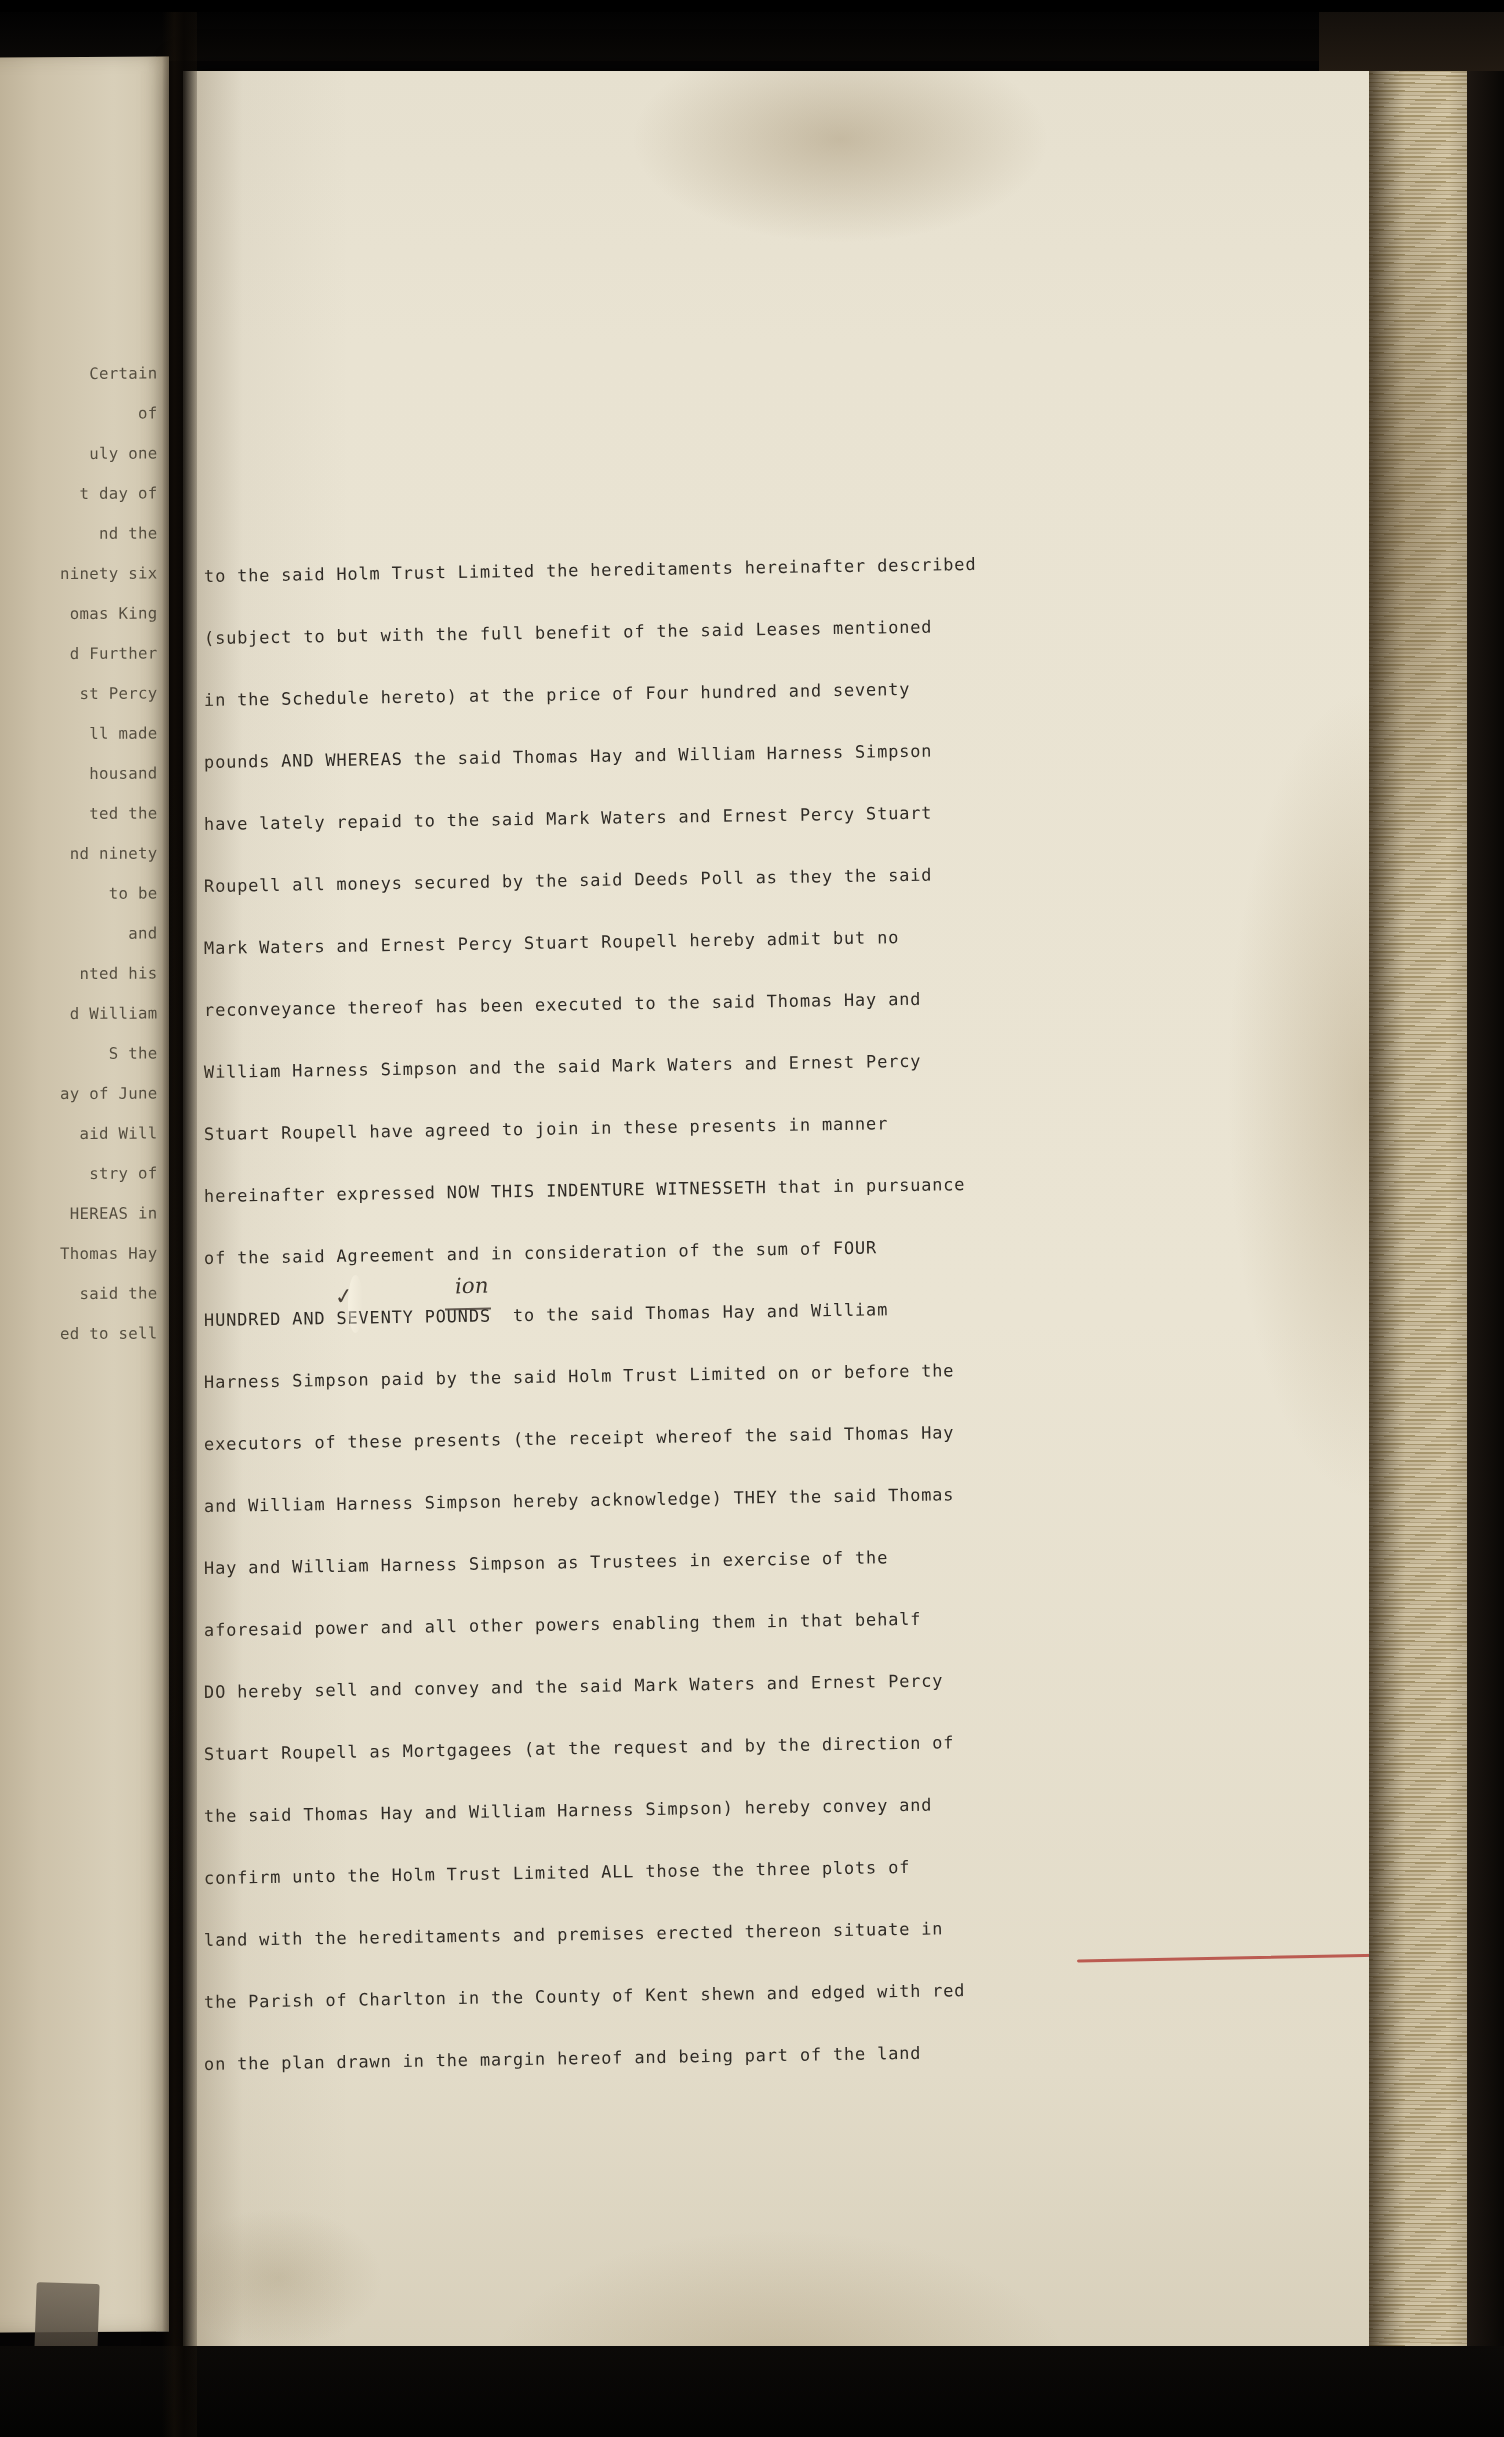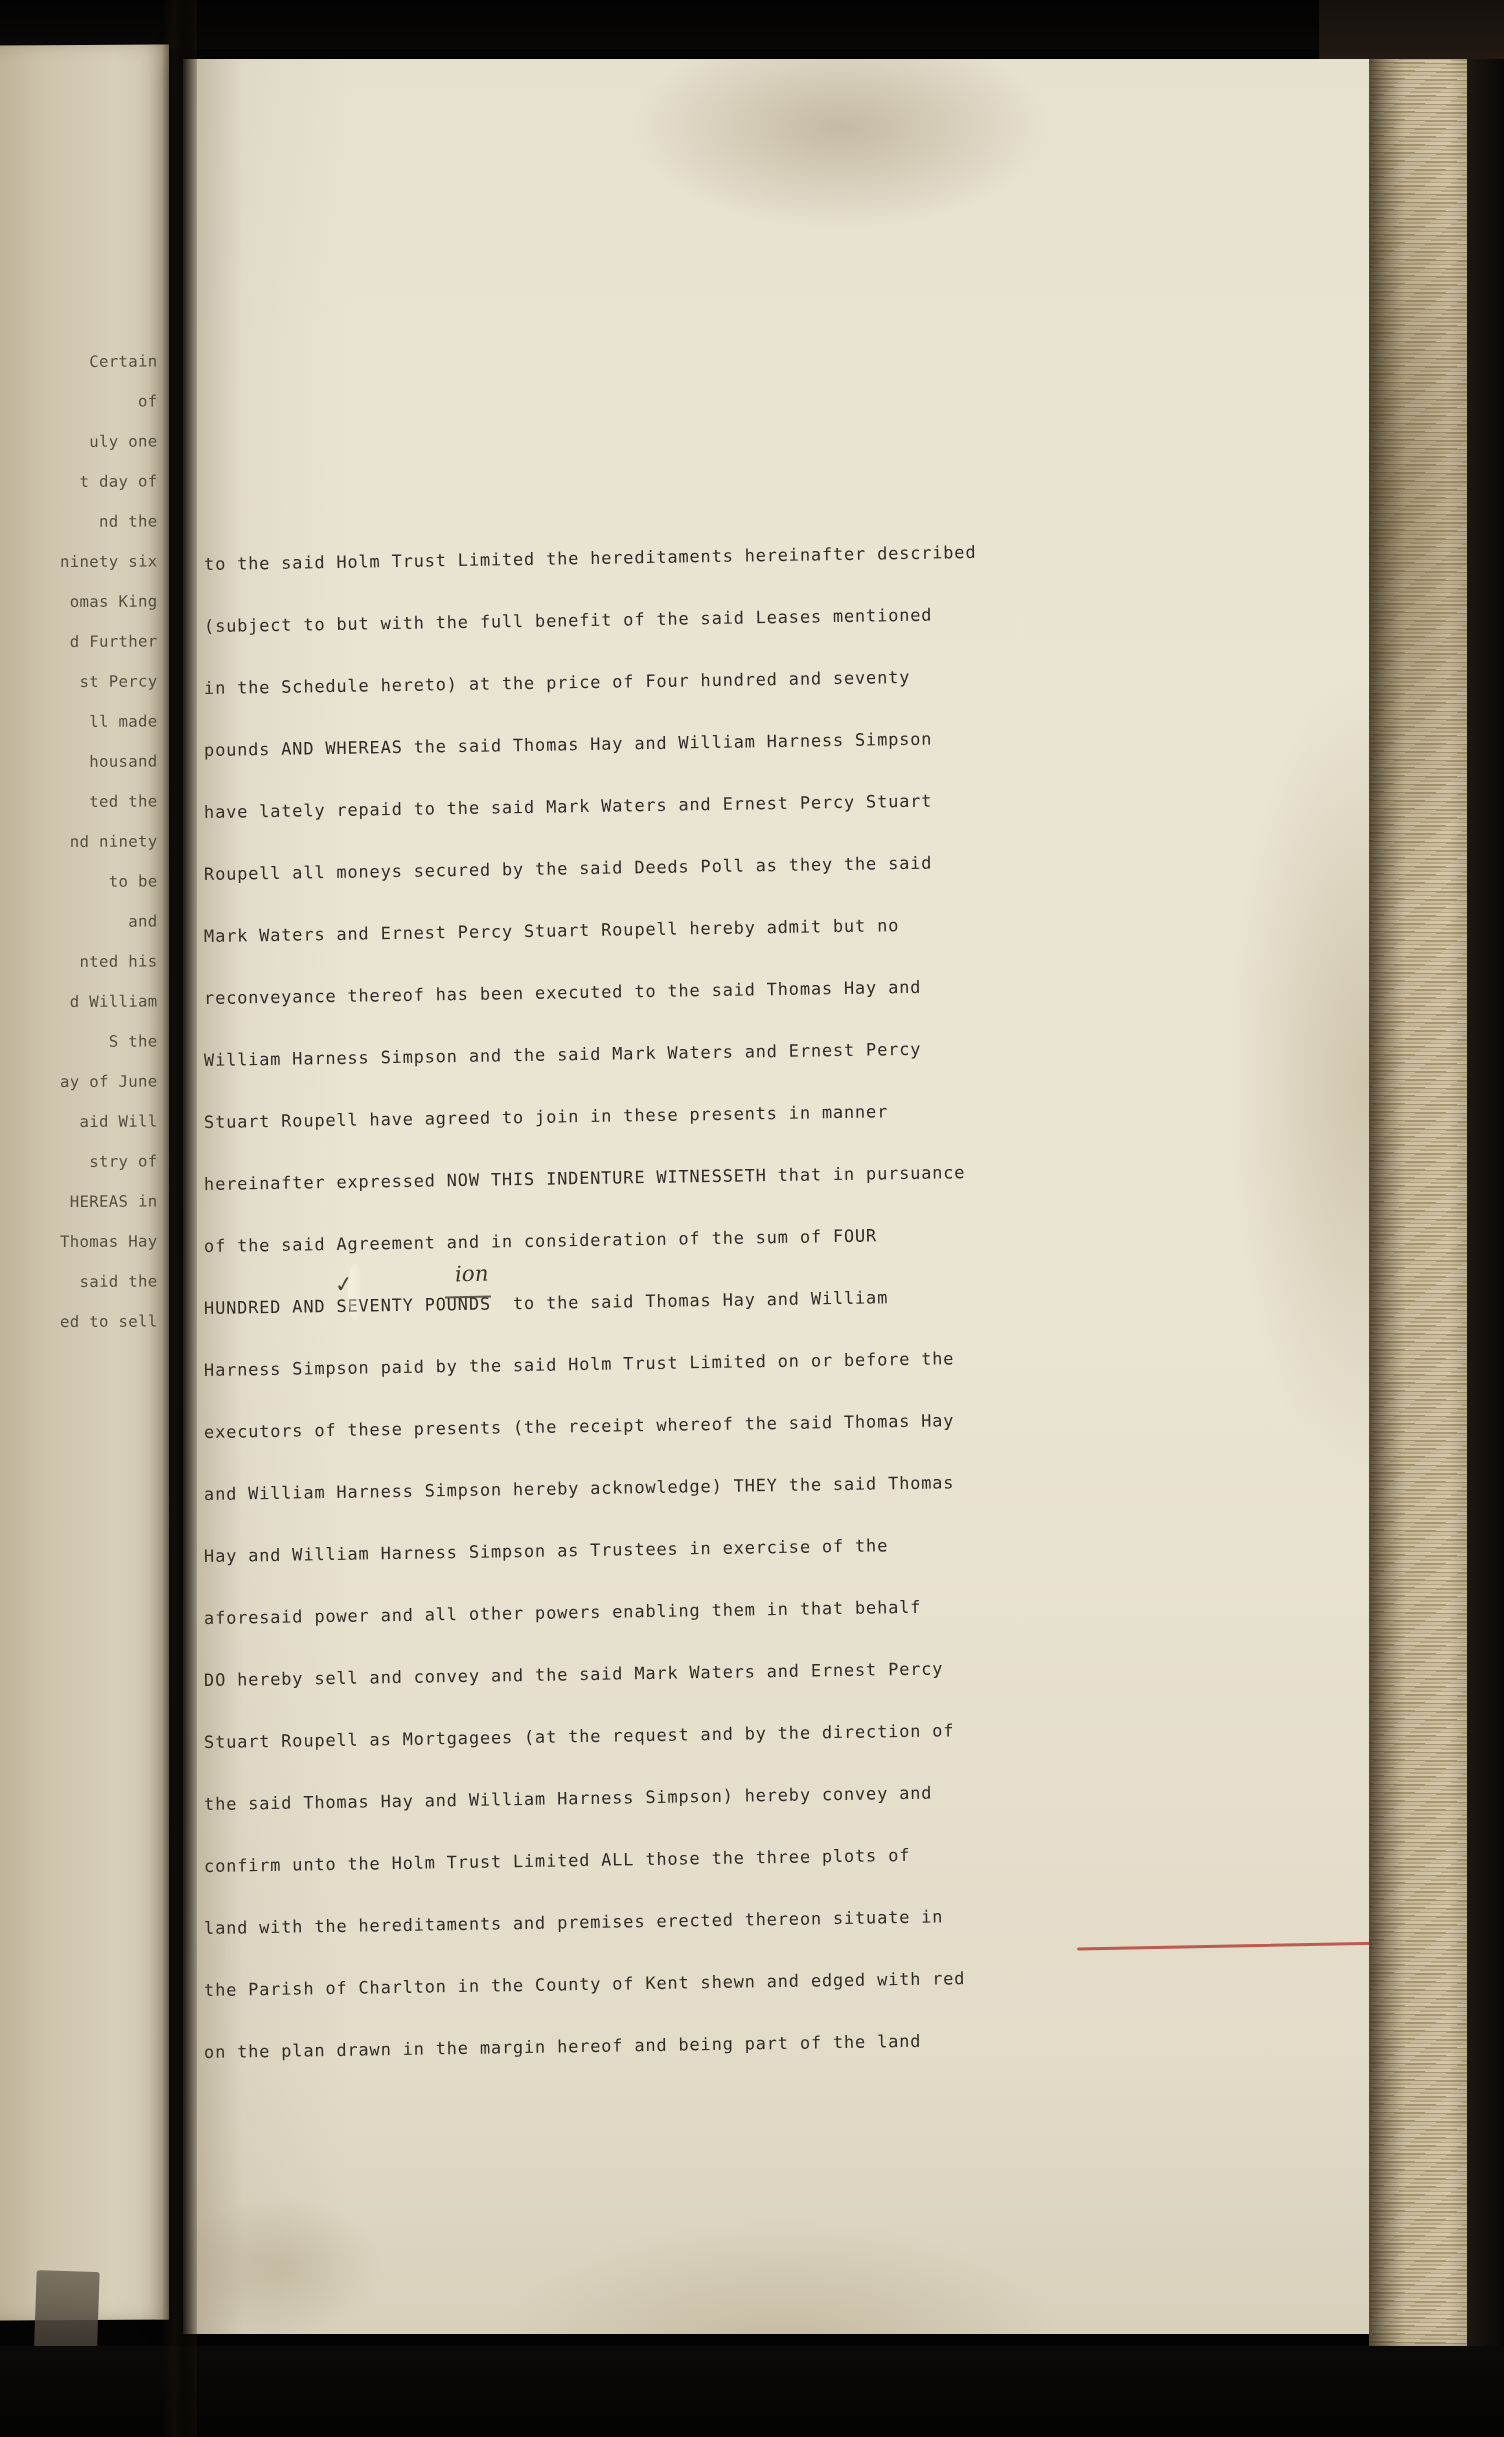--- a/index.html
+++ b/index.html
@@ -14,20 +14,21 @@
     overflow: hidden;
     font-family: "DejaVu Sans Mono", monospace;
   }
 
   
   .scene {
     position: absolute;
     inset: 0;
     background:
       radial-gradient(ellipse 1154px 742px at 60% 55%, #1b1714 0%, #0d0b09 60%, #050404 100%);
+    margin-top: 12px;
   }
 
   
   .left-page {
     position: absolute;
     left: -16.5px;
     top: 45px;
     width: 185px;
     height: 2275px;
     background:

